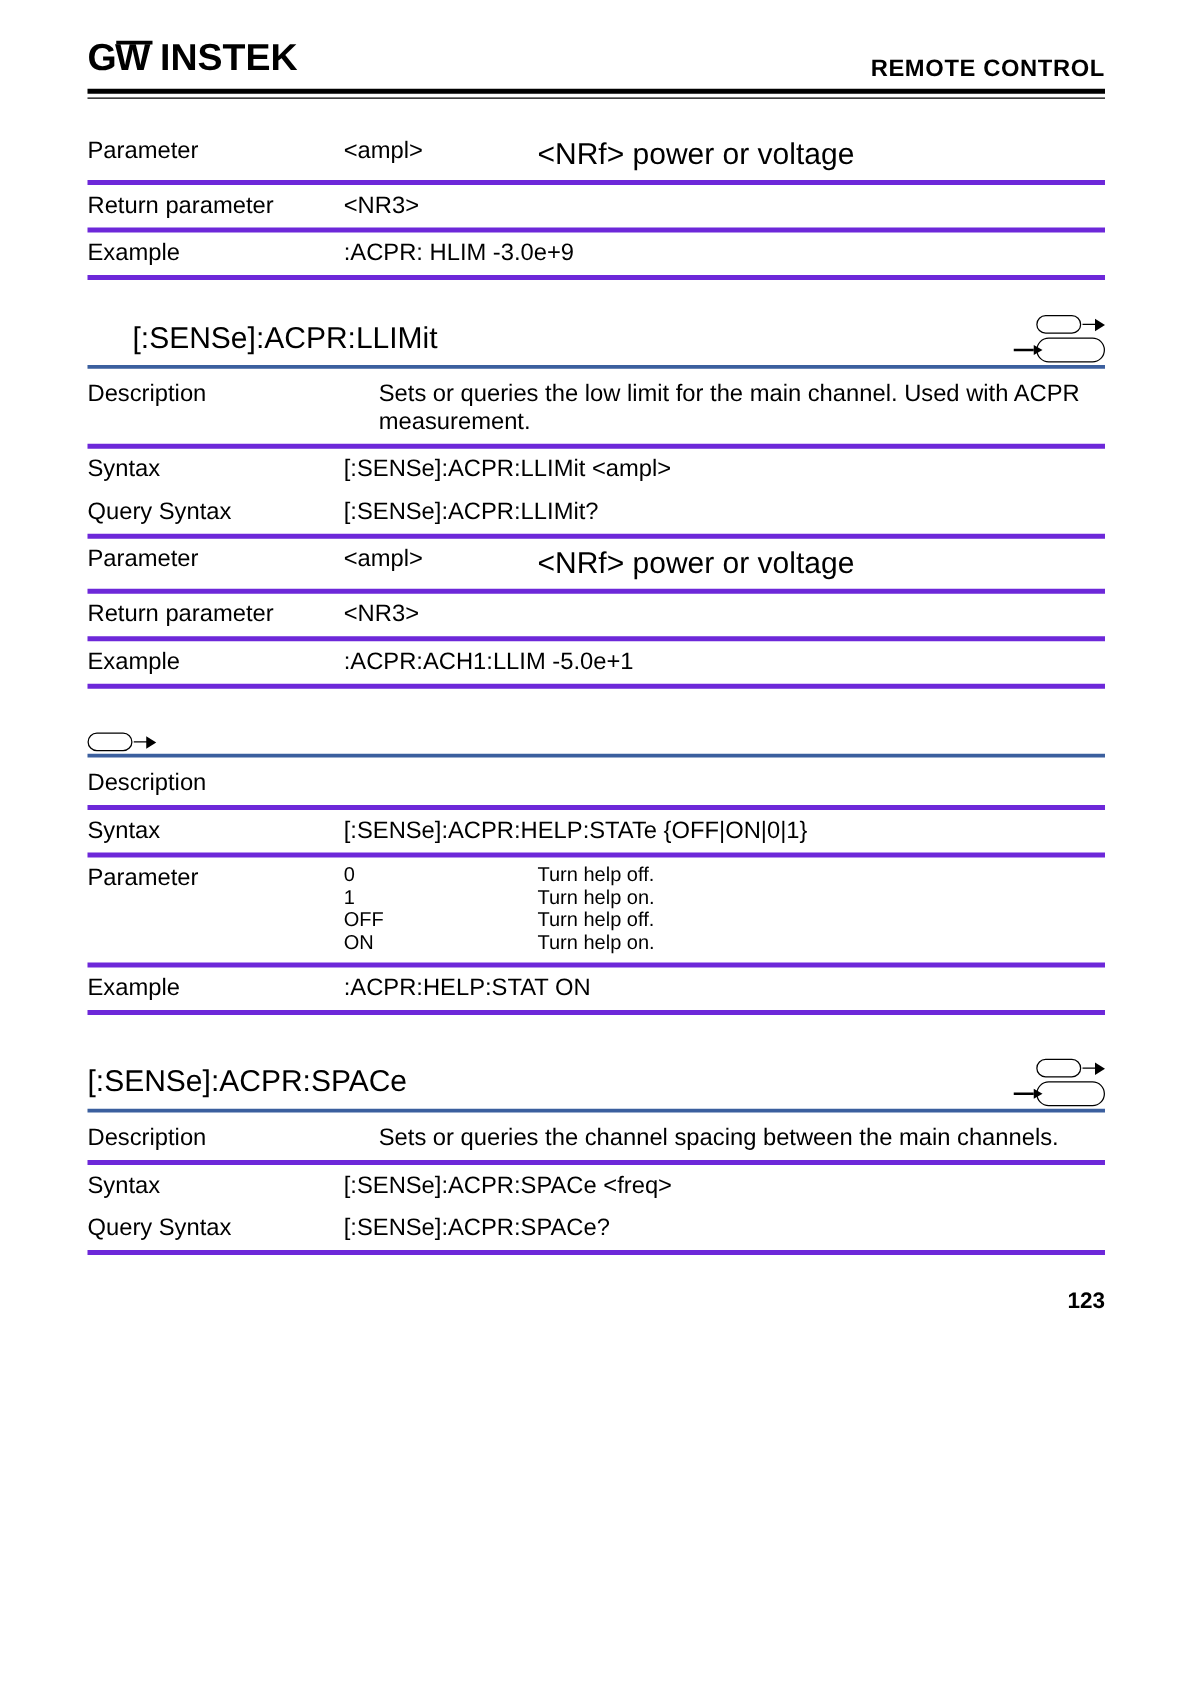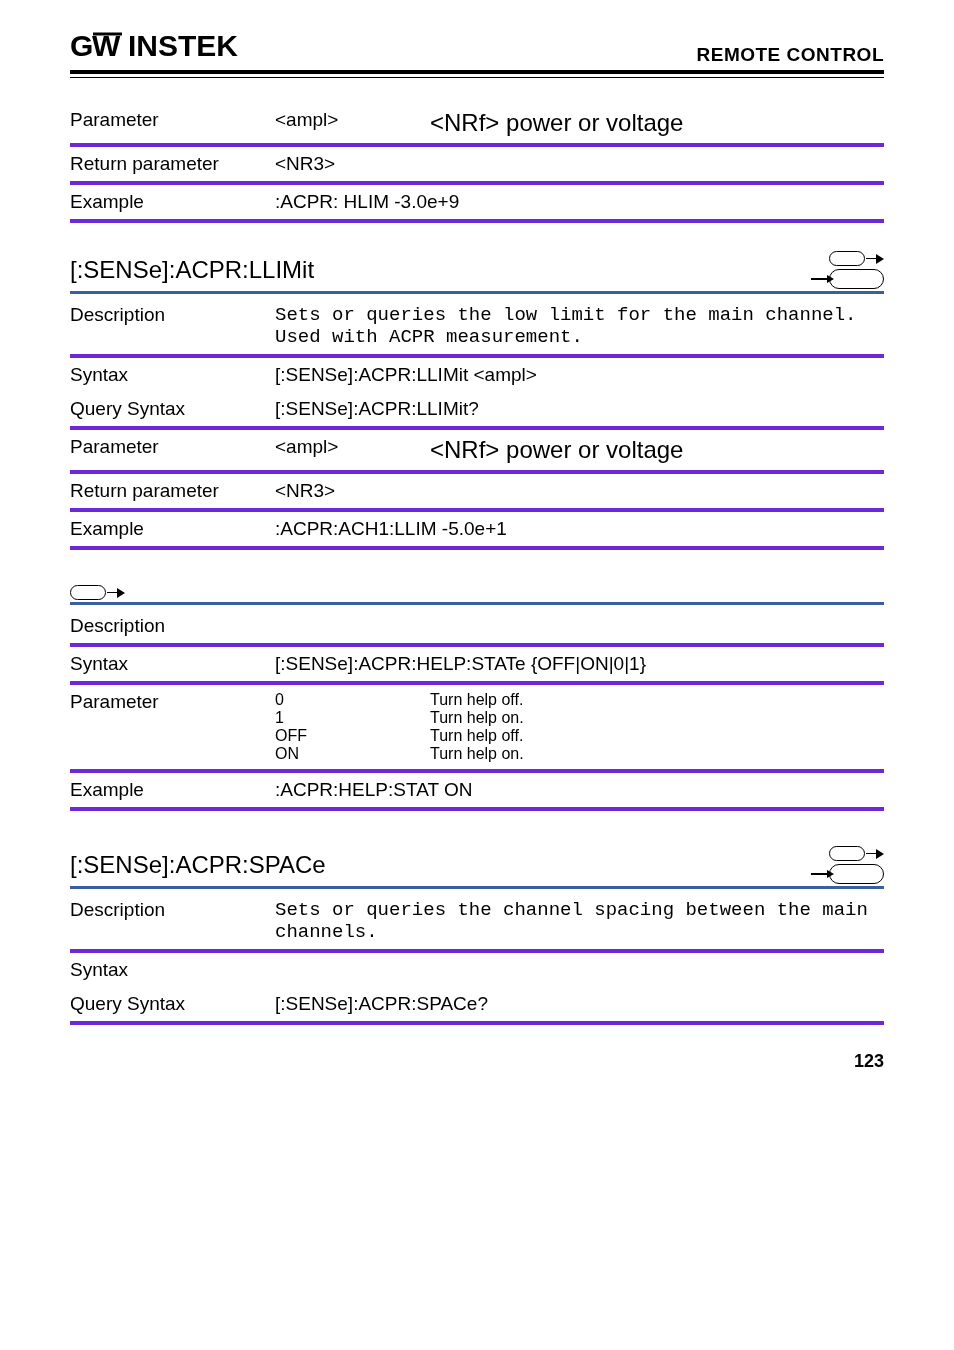--- a/index.html
+++ b/index.html
@@ -49,31 +49,33 @@
       flex-shrink: 0;
       font-size: 19px;
     }
     .col3 {
       font-size: 24px;
     }
     .col-full {
       font-size: 19px;
     }
     .serif {
-      font-family: Liberation Mono, monospace;
+      font-family: Liberation Sans, sans-serif;
+      margin-left: 28px;
     }
     .section-header {
       display: flex;
       justify-content: space-between;
       align-items: center;
       margin-top: 35px;
       margin-bottom: 2px;
     }
     .section-header.first {
       margin-top: 28px;
+      margin-left: 36px;
     }
     .section-title {
       font-size: 24px;
       font-weight: normal;
     }
     .blue-line {
       height: 3px;
       background: #3b5f9e;
       margin-bottom: 4px;
     }
@@ -298,20 +300,21 @@
   </div>
 </div>
 <div class="blue-line"></div>
 <div>
   <div class="row">
     <div class="col1">Description</div>
     <div class="col-full serif">Sets or queries the channel spacing between the main channels.</div>
   </div>
   <div class="row row-noborder">
     <div class="col1">Syntax</div>
+    <div class="col-full">[:SENSe]:ACPR:SPACe &lt;freq&gt;</div>
   </div>
   <div class="row">
     <div class="col1">Query Syntax</div>
     <div class="col-full">[:SENSe]:ACPR:SPACe?</div>
   </div>
 </div>
 
 <div class="page-number">123</div>
 
 </body></html>

